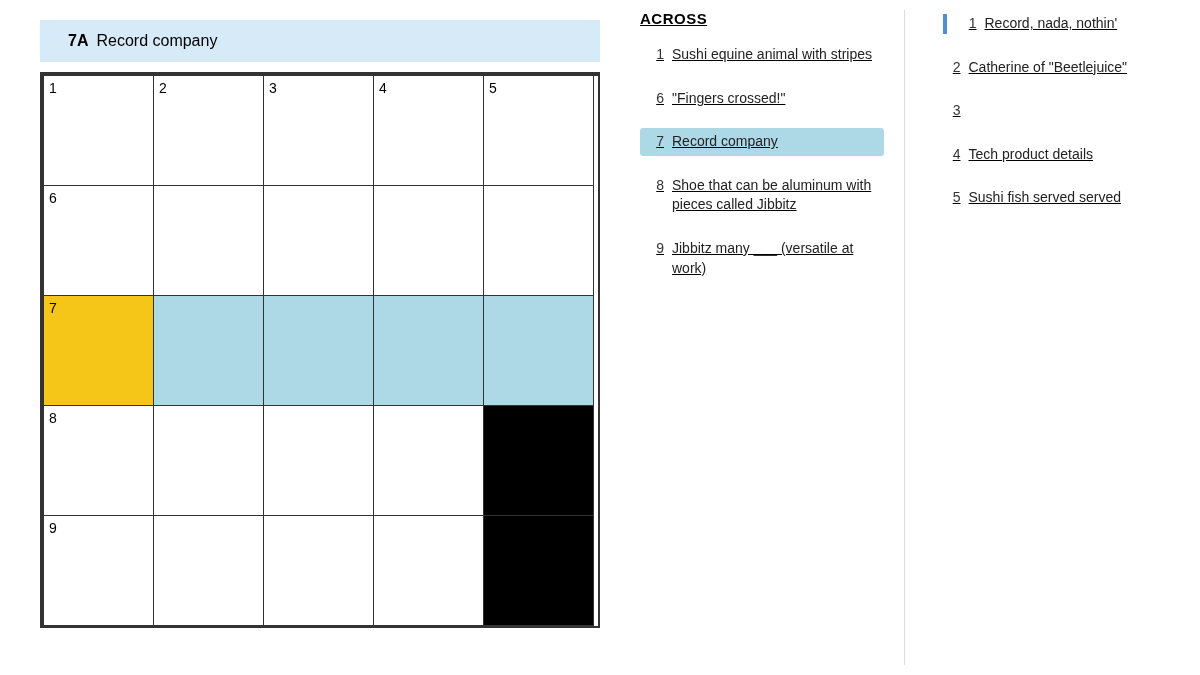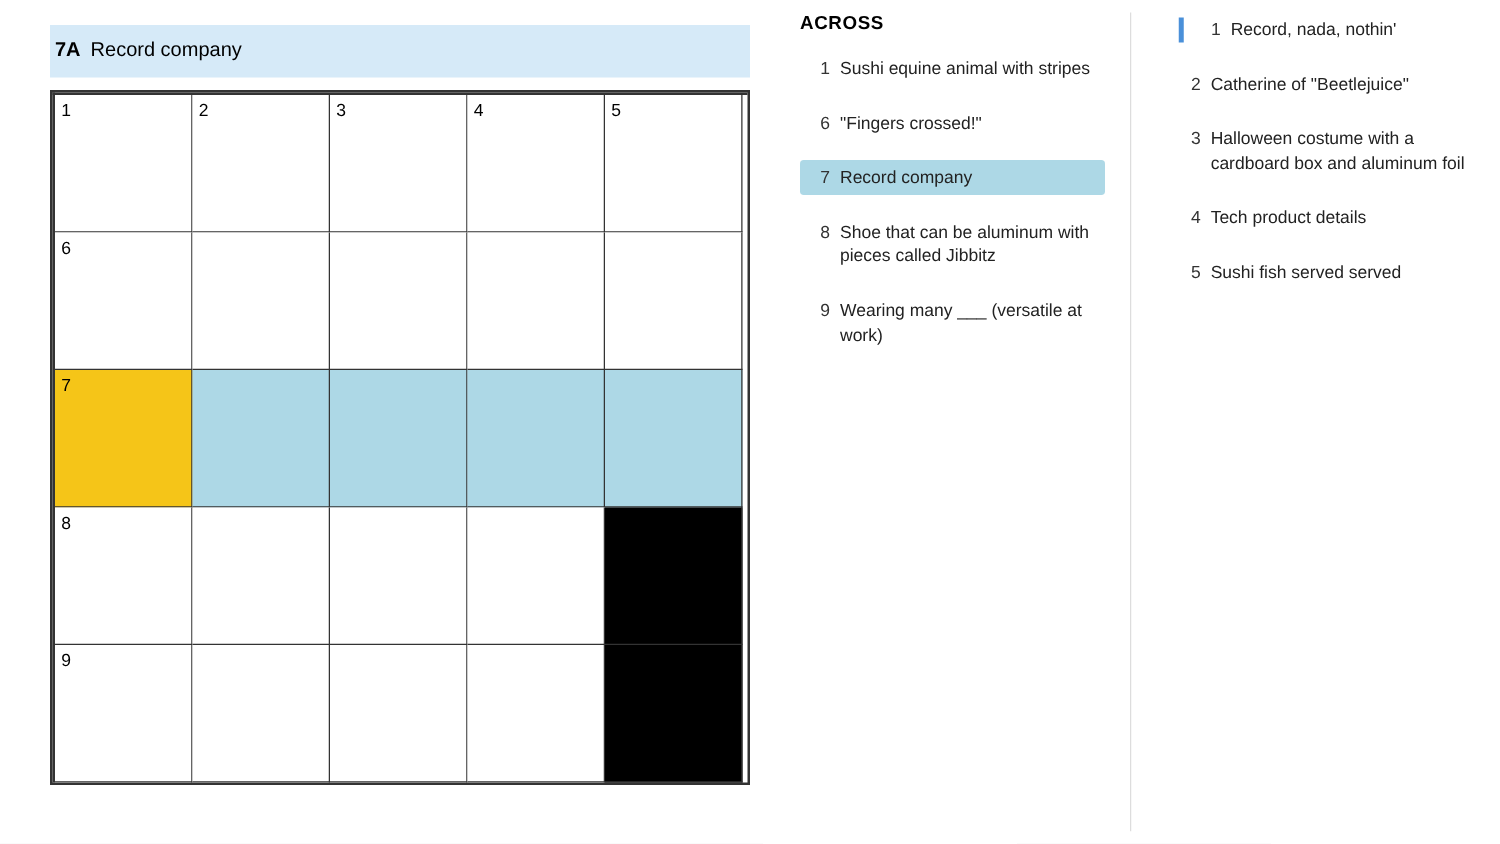--- a/index.html
+++ b/index.html
@@ -22,21 +22,21 @@
     
     .crossword-panel {
       width: 620px;
       padding: 20px 20px 20px 40px;
       display: flex;
       flex-direction: column;
       gap: 10px;
     }
     .clue-header {
       background: #d6eaf8;
-      padding: 12px 4px;
+      padding: 12px 28px;
       font-size: 16px;
       font-weight: normal;
       border: none;
     }
     .clue-header strong {
       font-weight: bold;
       margin-right: 8px;
     }
     .grid-wrapper {
       border: 2px solid #333;
@@ -73,20 +73,21 @@
       font-weight: normal;
       color: #000;
     }
     
     .clues-panel {
       flex: 1;
       display: flex;
       gap: 12px;
       padding: 10px 0;
       overflow: hidden;
+      text-decoration: underline;
     }
     .clues-section {
       flex: 1;
       padding: 0 20px;
       overflow-y: auto;
     }
     .clues-section:first-child {
       border-right: 1px solid #ddd;
     }
     .clues-title {
@@ -211,39 +212,38 @@
           <div class="clue-item active">
             <span class="clue-num">7</span>
             <span class="clue-text">Record company</span>
           </div>
           <div class="clue-item">
             <span class="clue-num">8</span>
             <span class="clue-text">Shoe that can be aluminum with pieces called Jibbitz</span>
           </div>
           <div class="clue-item">
             <span class="clue-num">9</span>
-            <span class="clue-text">Wearing many ___ (versatile at work)</span>
+            <span class="clue-text">Jibbitz many ___ (versatile at work)</span>
           </div>
         </div>
     </div>
 
     <div class="clues-section">
       <div id="down-clues">
           <div class="clue-item">
             <div class="down-indicator"></div>
             <span class="clue-num">1</span>
             <span class="clue-text">Record, nada, nothin'</span>
           </div>
           <div class="clue-item">
             <span class="clue-num">2</span>
             <span class="clue-text">Catherine of "Beetlejuice"</span>
           </div>
           <div class="clue-item">
             <span class="clue-num">3</span>
-            <span class="clue-text">Halloween costume with a cardboard box and aluminum foil</span>
           </div>
           <div class="clue-item">
             <span class="clue-num">4</span>
             <span class="clue-text">Tech product details</span>
           </div>
           <div class="clue-item">
             <span class="clue-num">5</span>
             <span class="clue-text">Sushi fish served served</span>
           </div>
         </div>

